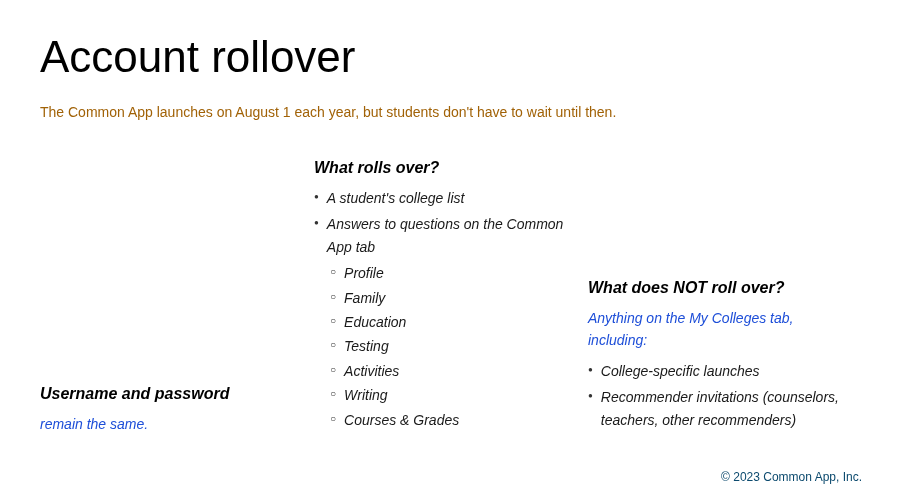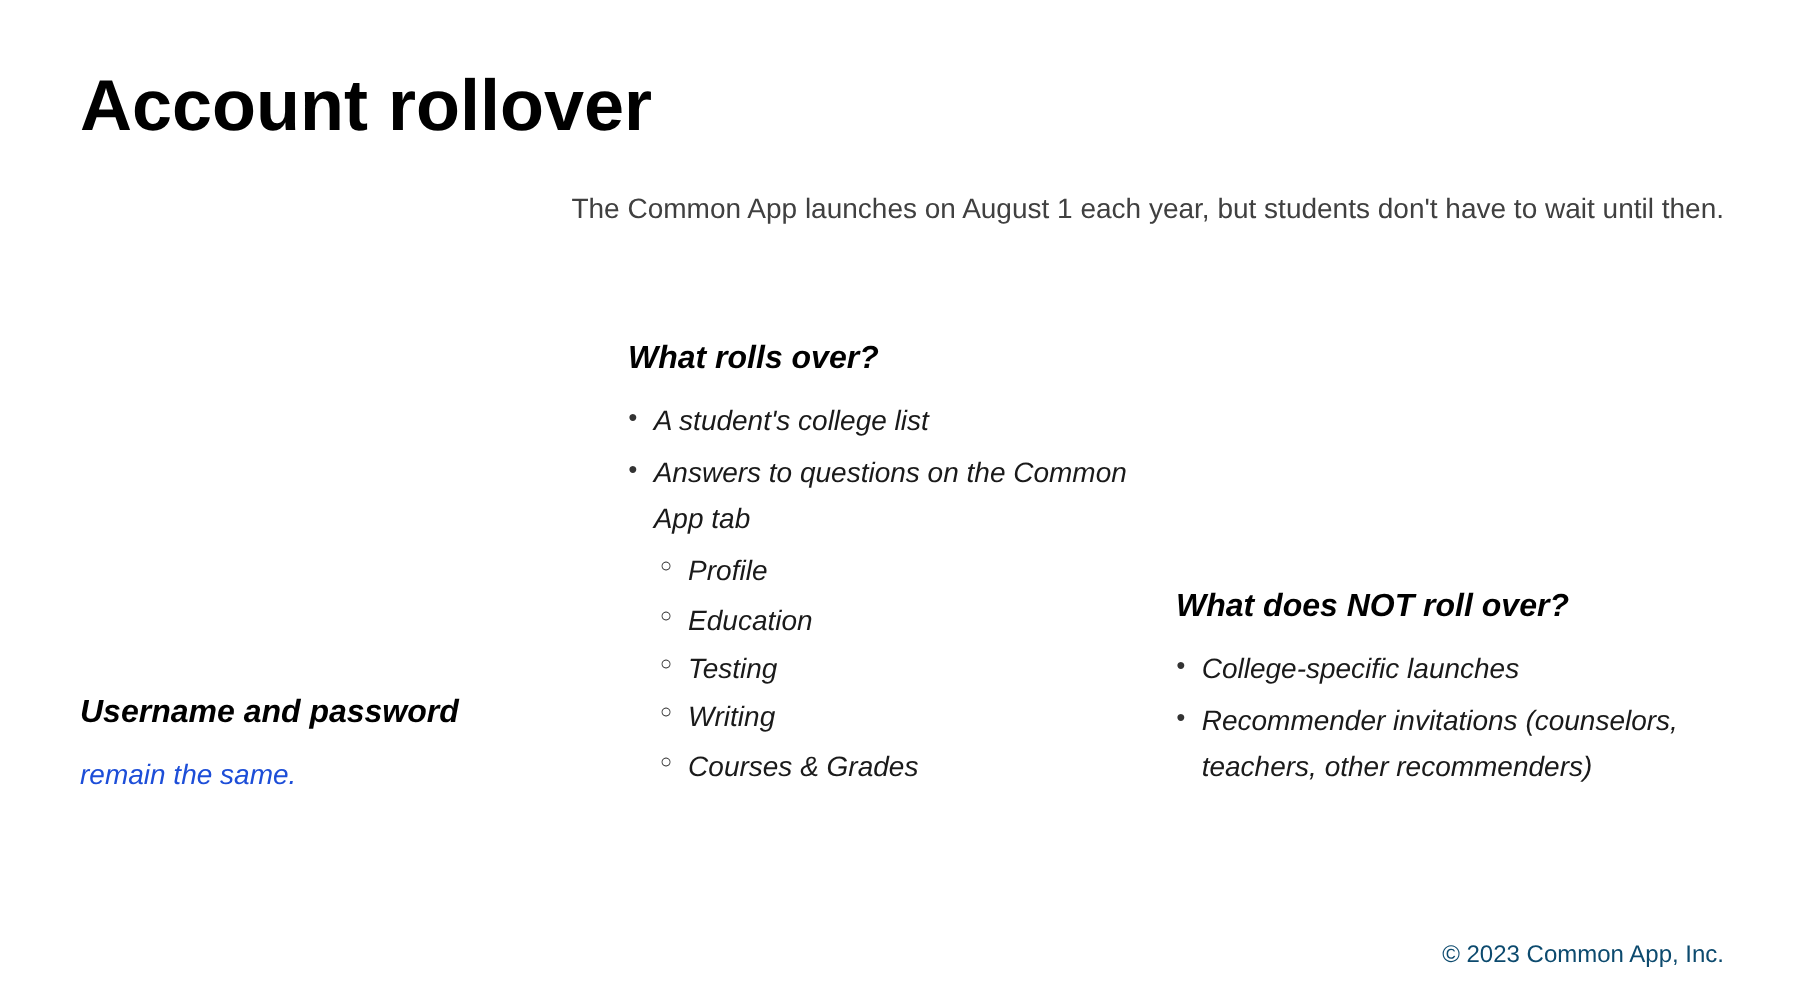--- a/index.html
+++ b/index.html
@@ -12,32 +12,31 @@
       font-family: Arial, Helvetica, sans-serif;
       background: #ffffff;
       color: #1a1a1a;
       width: 902px;
       min-height: 502px;
       position: relative;
       padding: 32px 40px 50px 40px;
     }
 
     .page-title {
-      font-size: 36px;
-      font-weight: bold;
+      font-size: 44px;
+      font-weight: normal;
       margin-bottom: 20px;
       color: #000;
     }
 
     .intro-text {
       font-size: 14px;
-      color: #404040;
-      margin-bottom: 56px;
+      color: #a16207;
+      margin-bottom: 36px;
       line-height: 1.5;
-      text-align: right;
     }
 
     .columns {
       display: flex;
       flex-direction: row;
       gap: 0;
       align-items: flex-end;
       font-style: italic;
     }
 
@@ -134,36 +133,43 @@
       </li>
       <li>
         <span>Answers to questions on the Common App tab</span>
       </li>
     </ul>
     <ul class="sub-list">
       <li>
           <span>Profile</span>
         </li>
       <li>
+          <span>Family</span>
+        </li>
+      <li>
           <span>Education</span>
         </li>
       <li>
           <span>Testing</span>
+        </li>
+      <li>
+          <span>Activities</span>
         </li>
       <li>
           <span>Writing</span>
         </li>
       <li>
           <span>Courses &amp; Grades</span>
         </li>
     </ul>
   </div>
 
   <div class="column">
     <div class="column-title">What does NOT roll over?</div>
+    <p class="column-body">Anything on the My Colleges tab, including:</p>
     <ul class="bullet-list" style="margin-top:8px;">
       <li>
           <span>College-specific launches</span>
         </li>
       <li>
           <span>Recommender invitations (counselors, teachers, other recommenders)</span>
         </li>
     </ul>
   </div>
 

